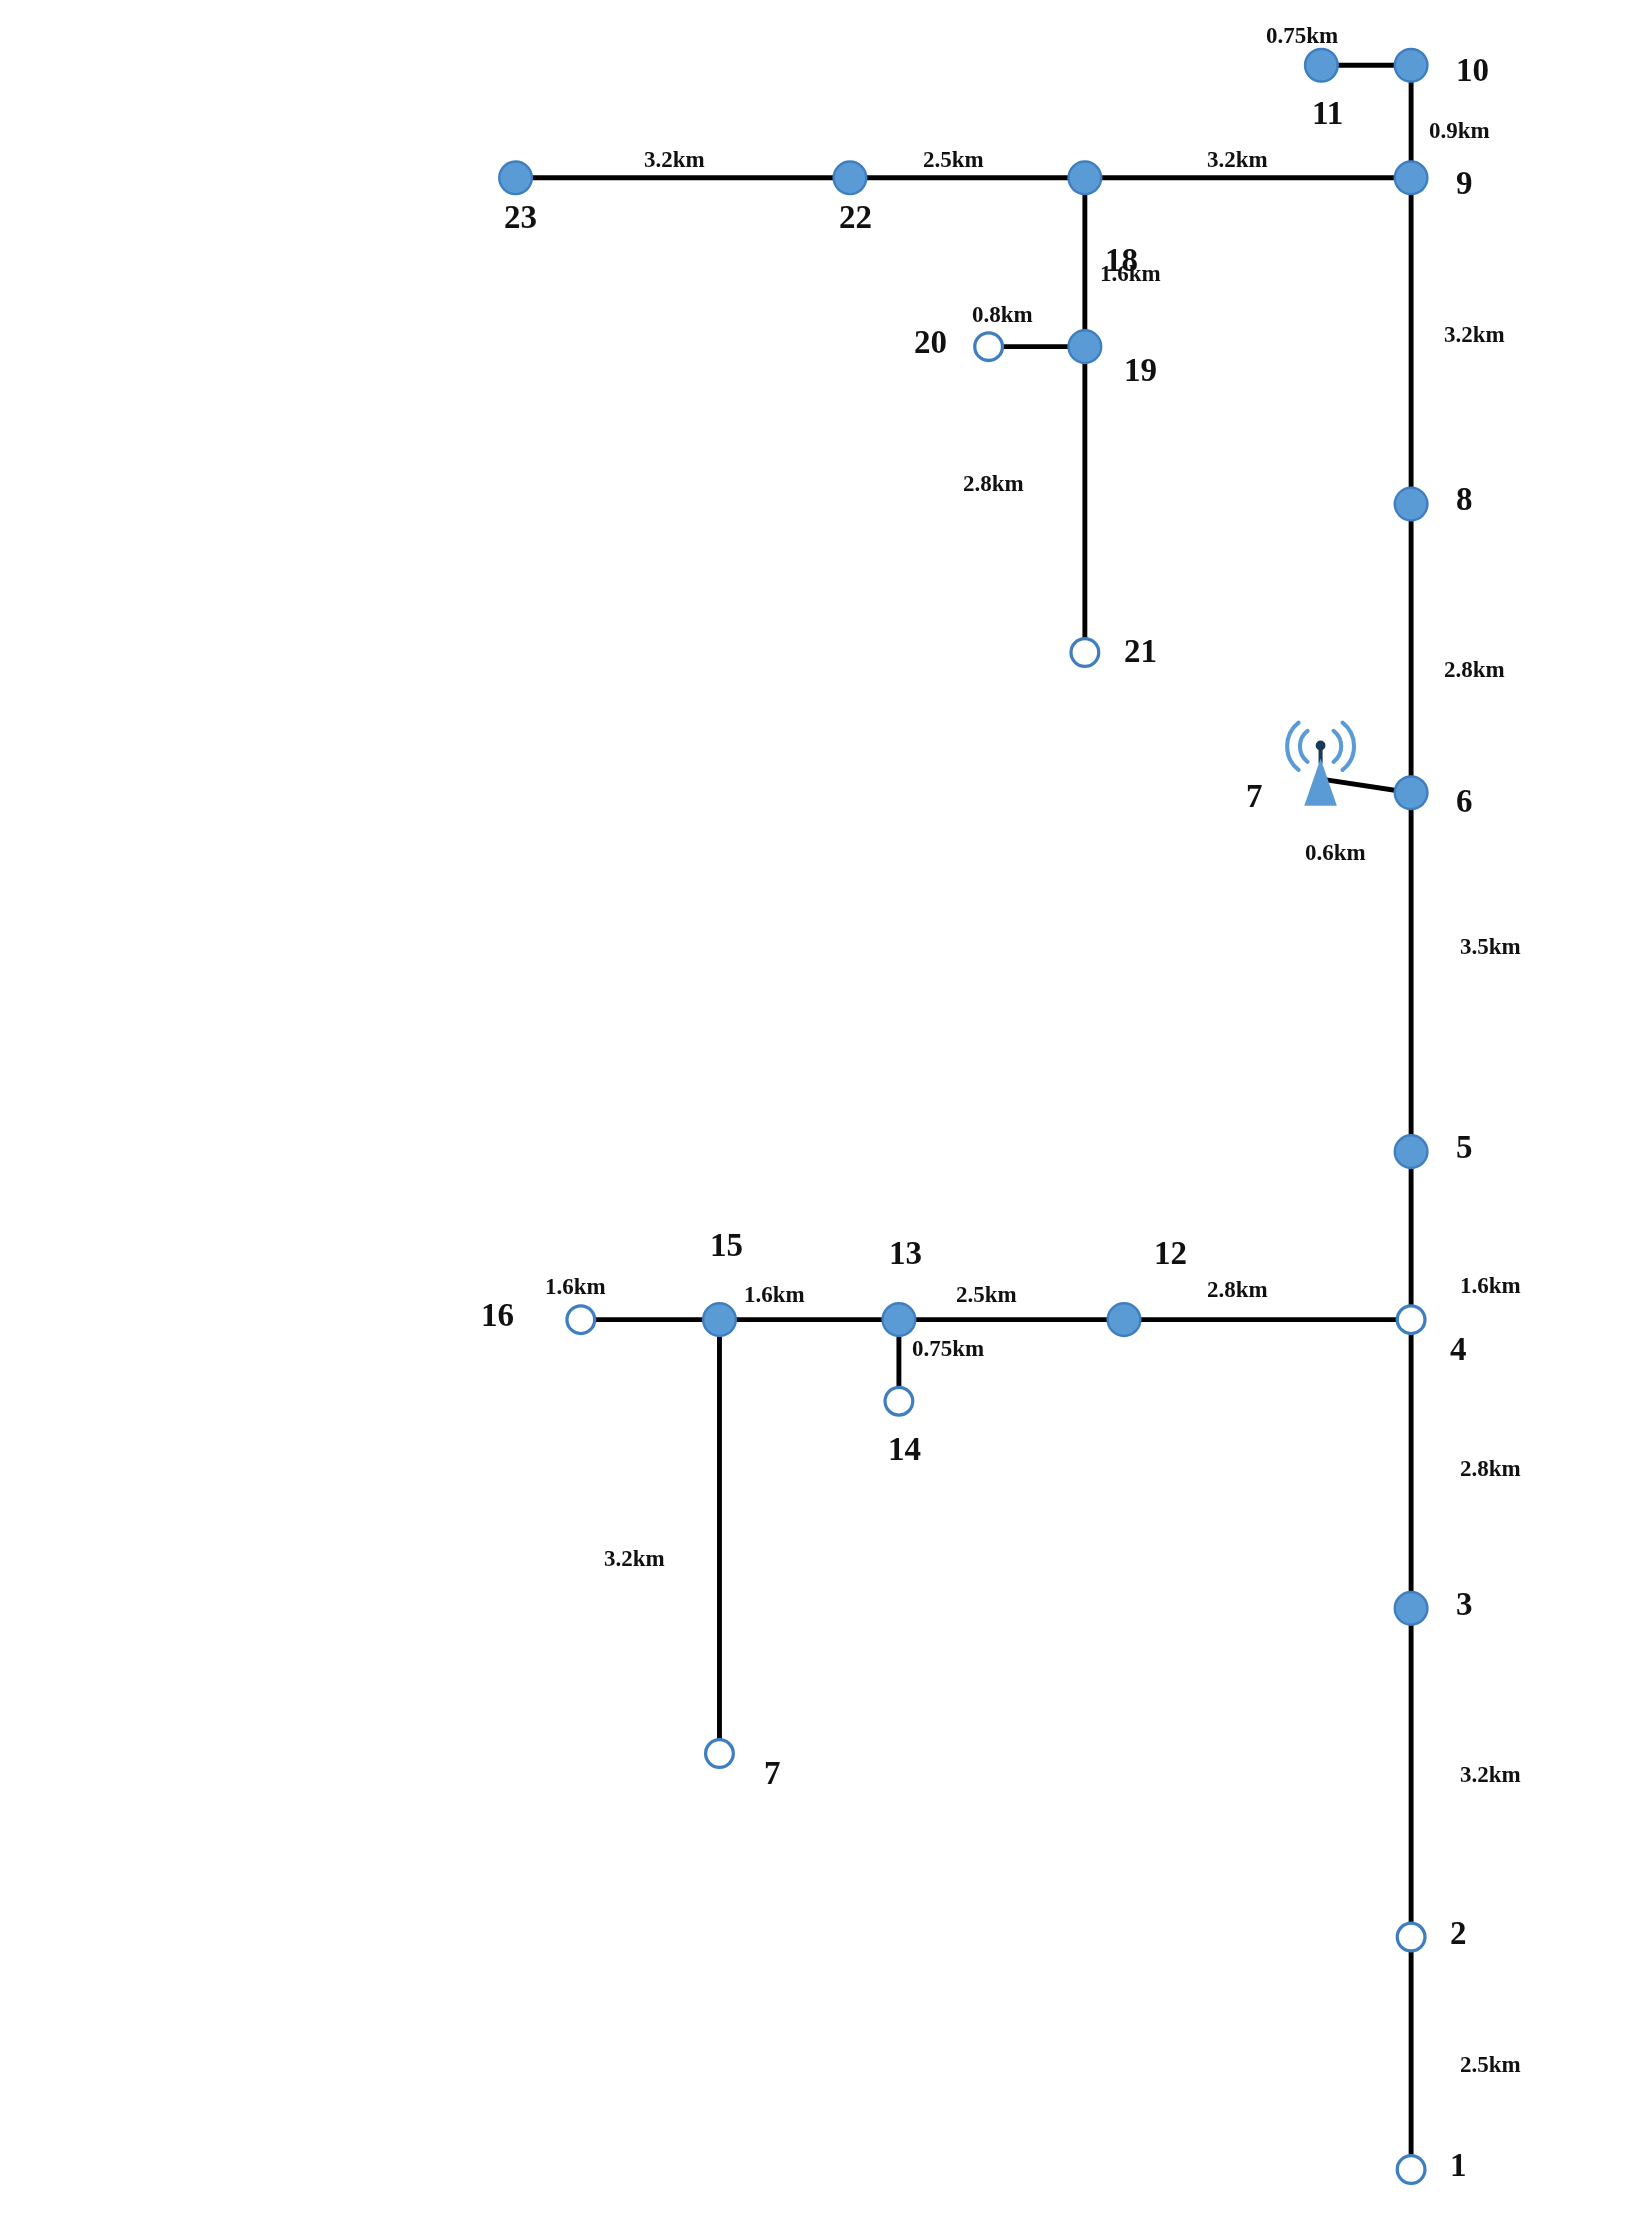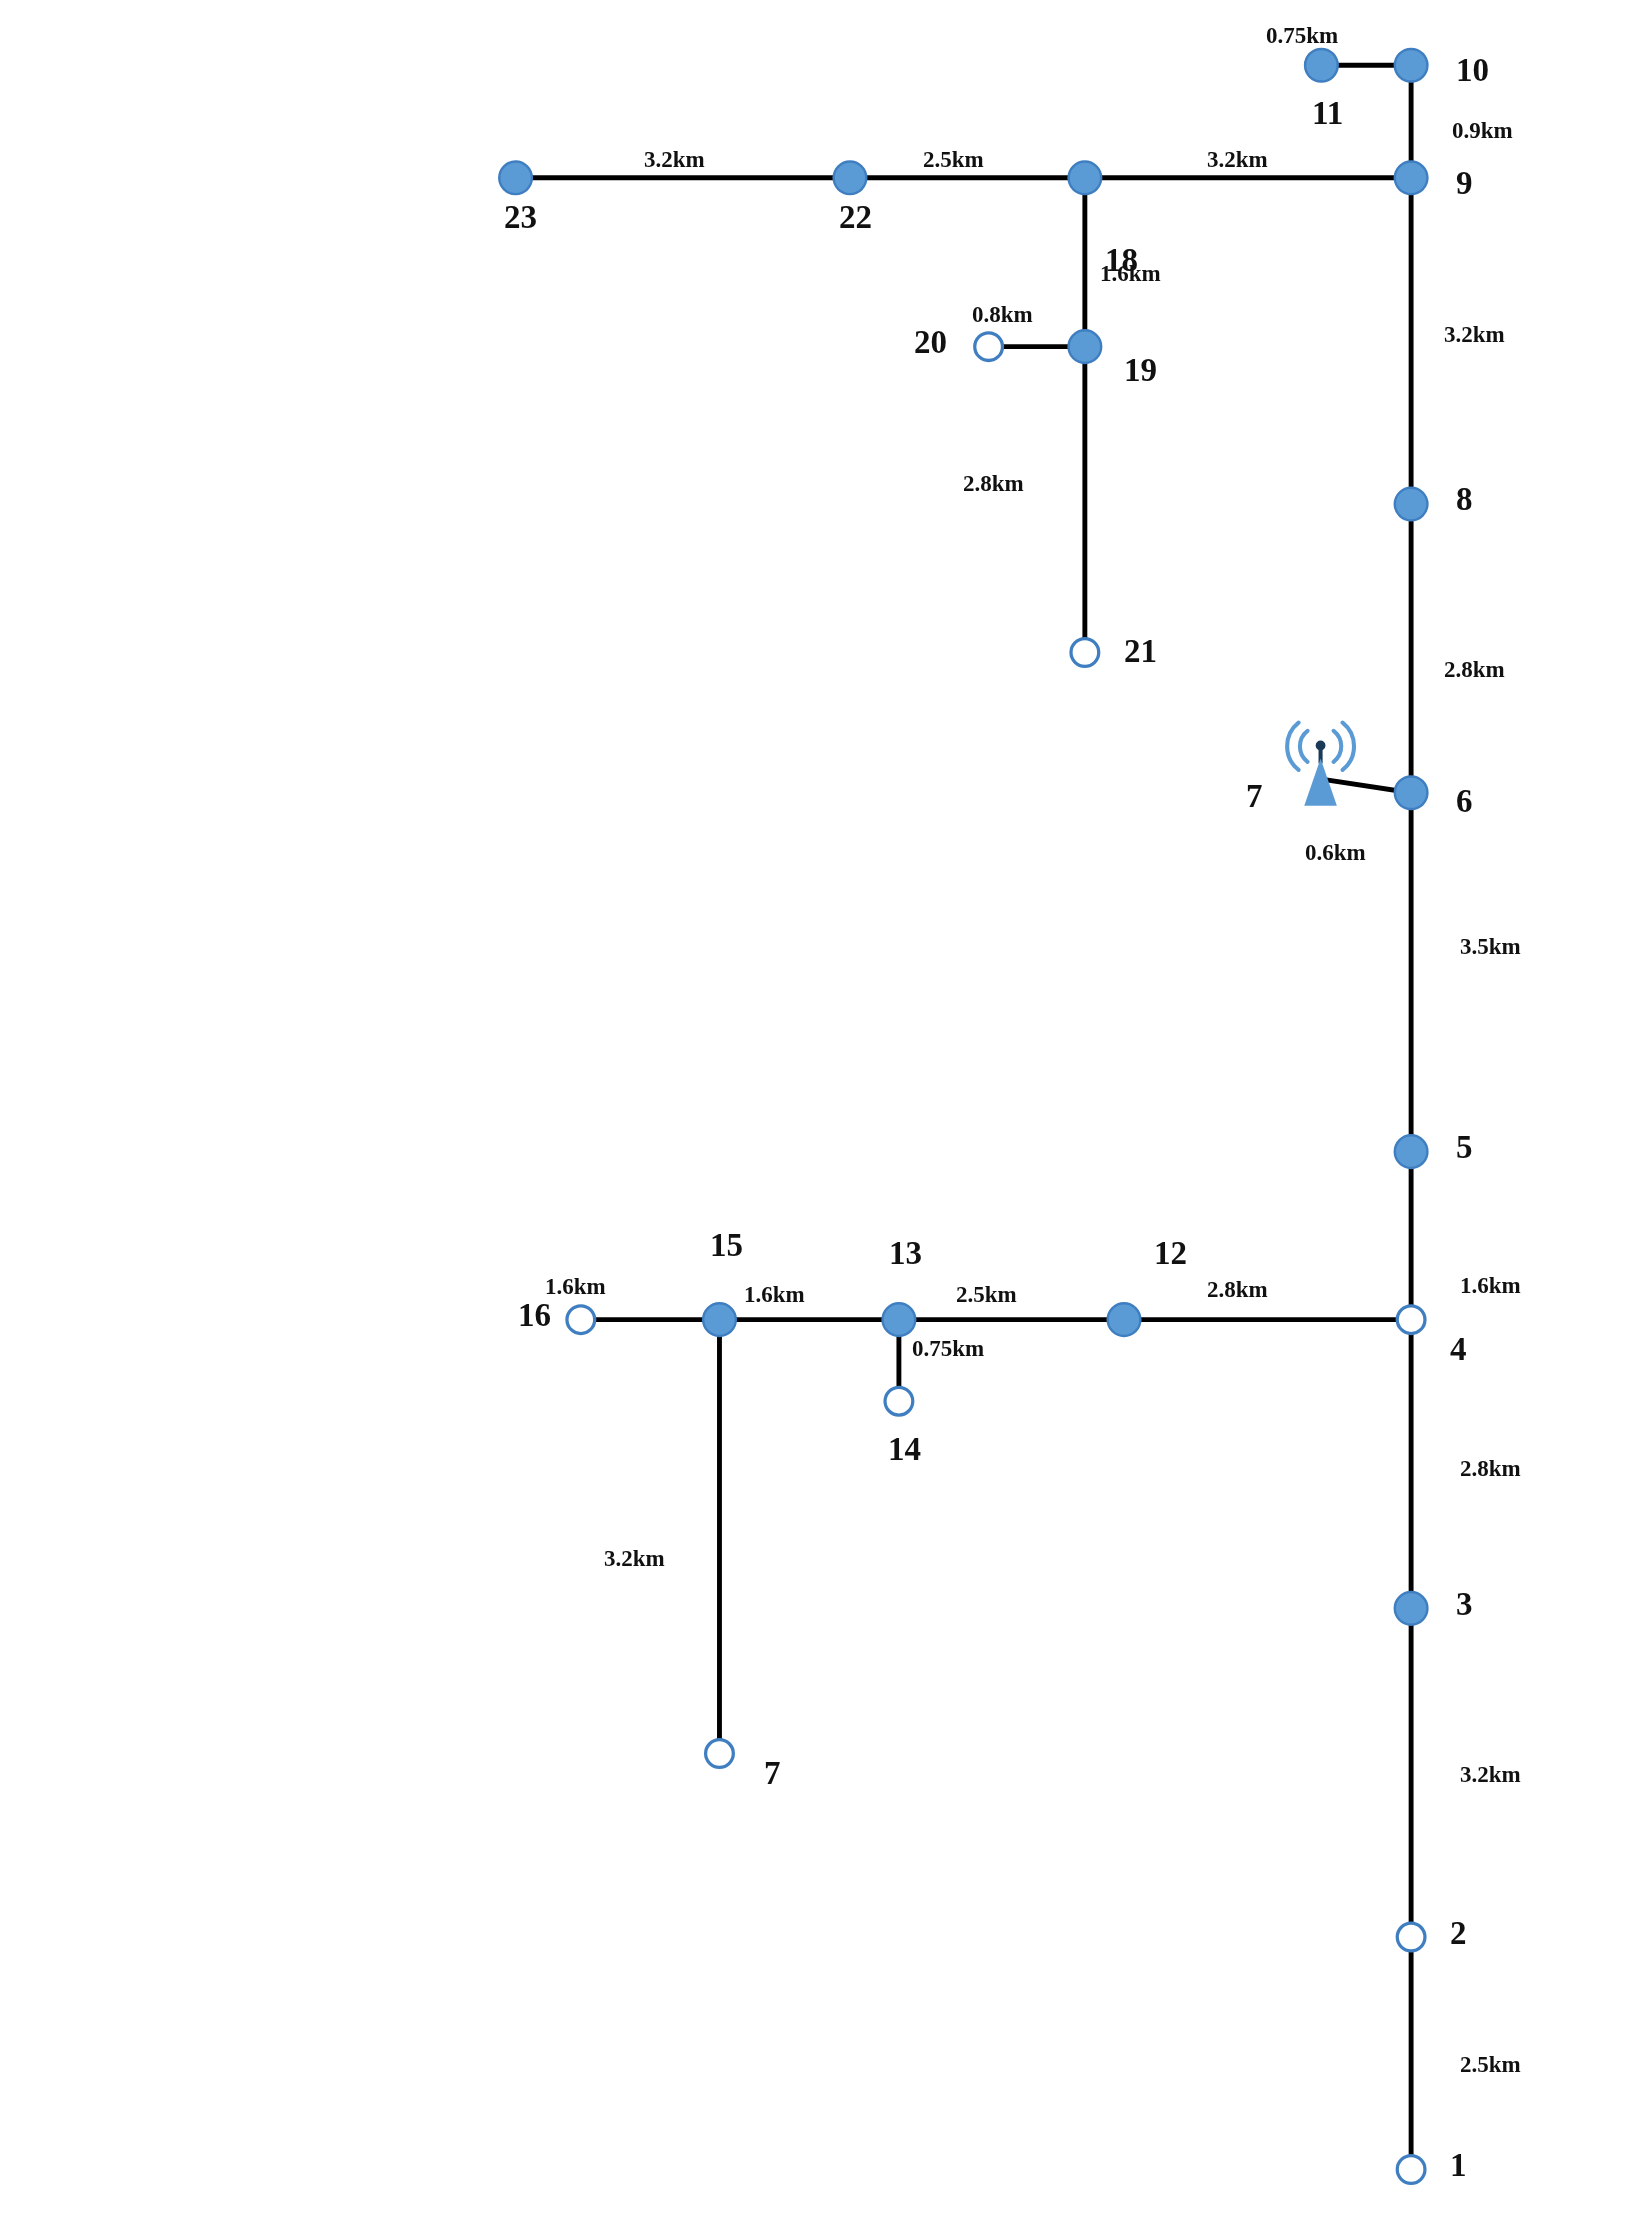--- a/index.html
+++ b/index.html
@@ -146,36 +146,36 @@
       <div class="node-label" style="left: 1456px; top: 783px;">6</div>
       <div class="node-label" style="left: 1246px; top: 778px;">7</div>
       <div class="node-label" style="left: 1456px; top: 481px;">8</div>
       <div class="node-label" style="left: 1456px; top: 165px;">9</div>
       <div class="node-label" style="left: 1456px; top: 52px;">10</div>
       <div class="node-label" style="left: 1312px; top: 95px;">11</div>
       <div class="node-label" style="left: 1114px; top: 1235px; margin-left: 40px;">12</div>
       <div class="node-label" style="left: 889px; top: 1235px;">13</div>
       <div class="node-label" style="left: 888px; top: 1431px;">14</div>
       <div class="node-label" style="left: 710px; top: 1227px;">15</div>
-      <div class="node-label" style="left: 518px; top: 1297px;">16</div>
+      <div class="node-label" style="left: 481px; top: 1297px;">16</div>
       <div class="node-label" style="left: 764px; top: 1755px;">7</div>
       <div class="node-label" style="left: 1105px; top: 199px; margin-top: 43px;">18</div>
       <div class="node-label" style="left: 1124px; top: 352px;">19</div>
       <div class="node-label" style="left: 914px; top: 324px;">20</div>
       <div class="node-label" style="left: 1124px; top: 633px;">21</div>
       <div class="node-label" style="left: 839px; top: 199px;">22</div>
       <div class="node-label" style="left: 504px; top: 199px;">23</div>
       <div class="edge-label" style="left: 1460px; top: 2052px;">2.5km</div>
       <div class="edge-label" style="left: 1460px; top: 1762px;">3.2km</div>
       <div class="edge-label" style="left: 1460px; top: 1456px;">2.8km</div>
       <div class="edge-label" style="left: 1460px; top: 1273px;">1.6km</div>
       <div class="edge-label" style="left: 1460px; top: 934px;">3.5km</div>
       <div class="edge-label" style="left: 1444px; top: 657px;">2.8km</div>
       <div class="edge-label" style="left: 1444px; top: 322px;">3.2km</div>
-      <div class="edge-label" style="left: 1429px; top: 118px; margin-left: 23px;">0.9km</div>
+      <div class="edge-label" style="left: 1429px; top: 118px;">0.9km</div>
       <div class="edge-label" style="left: 1266px; top: 23px;">0.75km</div>
       <div class="edge-label" style="left: 1207px; top: 147px;">3.2km</div>
       <div class="edge-label" style="left: 923px; top: 147px;">2.5km</div>
       <div class="edge-label" style="left: 644px; top: 147px;">3.2km</div>
       <div class="edge-label" style="left: 1100px; top: 261px;">1.6km</div>
       <div class="edge-label" style="left: 972px; top: 302px;">0.8km</div>
       <div class="edge-label" style="left: 963px; top: 471px;">2.8km</div>
       <div class="edge-label" style="left: 1305px; top: 840px;">0.6km</div>
       <div class="edge-label" style="left: 1207px; top: 1277px;">2.8km</div>
       <div class="edge-label" style="left: 956px; top: 1282px;">2.5km</div>

